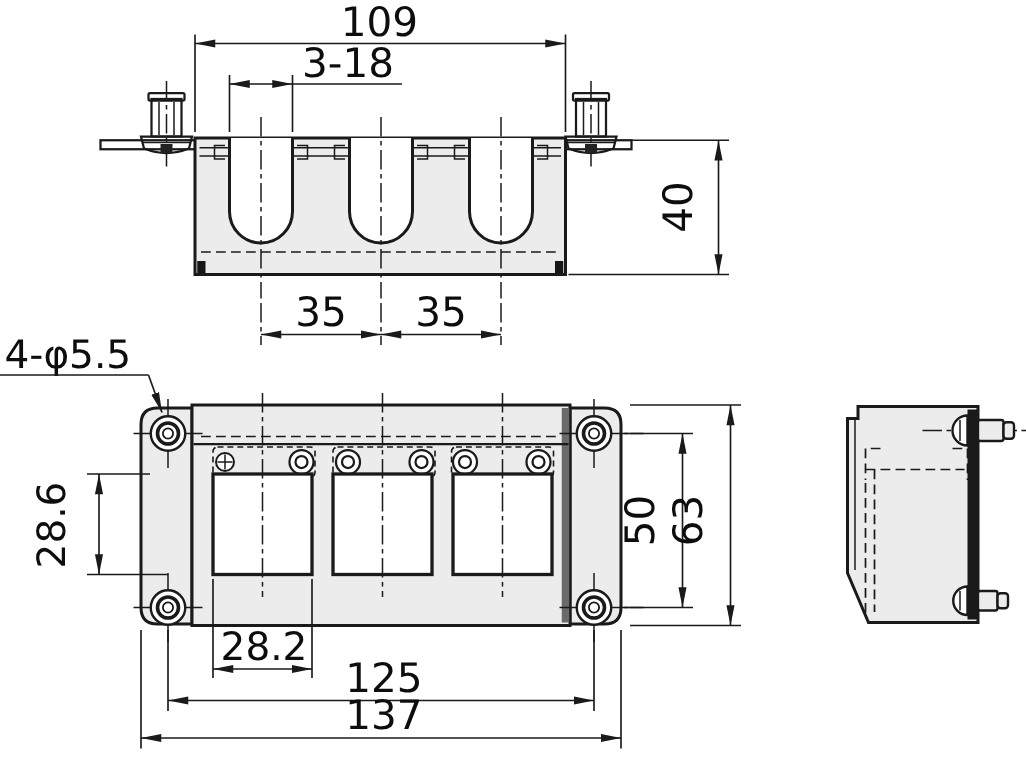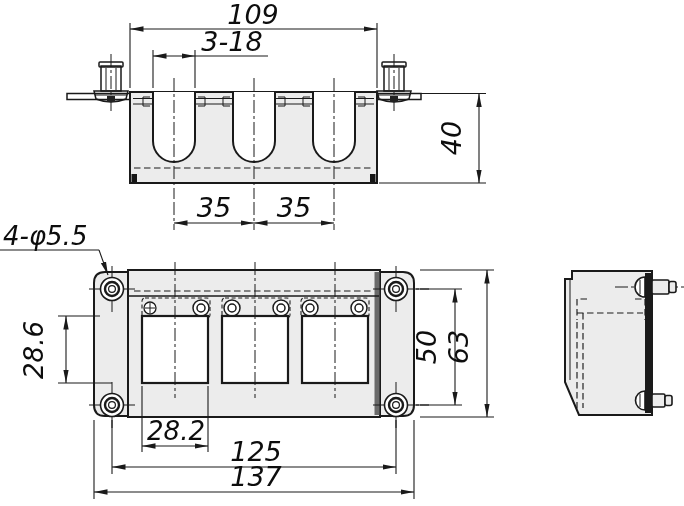--- a/index.html
+++ b/index.html
@@ -1,17 +1,17 @@
 <!DOCTYPE html>
 <html><head>
 <meta charset="utf-8">
 <style>
   html,body{margin:0;padding:0;background:#fff;}
   .stage{position:relative;width:684px;height:506px;background:#fff;overflow:hidden;
-         font-family:"DejaVu Sans", sans-serif;font-style:italic;}
+         font-family:"DejaVu Sans", sans-serif;}
   svg{display:block;}
   .ol   {fill:#ececec;stroke:#1a1a1a;stroke-width:2;}
   .olw  {fill:#ffffff;stroke:#1a1a1a;stroke-width:2.2;}
   .thin {stroke:#1a1a1a;stroke-width:1;fill:none;}
   .med  {stroke:#1a1a1a;stroke-width:1.5;fill:none;}
   .dim  {stroke:#1a1a1a;stroke-width:1.1;fill:none;}
   .cl   {stroke:#1a1a1a;stroke-width:1;fill:none;stroke-dasharray:13 3 3 3;}
   .dash {stroke:#1a1a1a;stroke-width:1.15;fill:none;stroke-dasharray:6.5 3.5;}
   .dashf{stroke:#1a1a1a;stroke-width:1.05;fill:none;stroke-dasharray:4 2.6;}
   text.d{font-family:"DejaVu Sans", sans-serif;font-size:27px;fill:#0d0d0d;}

